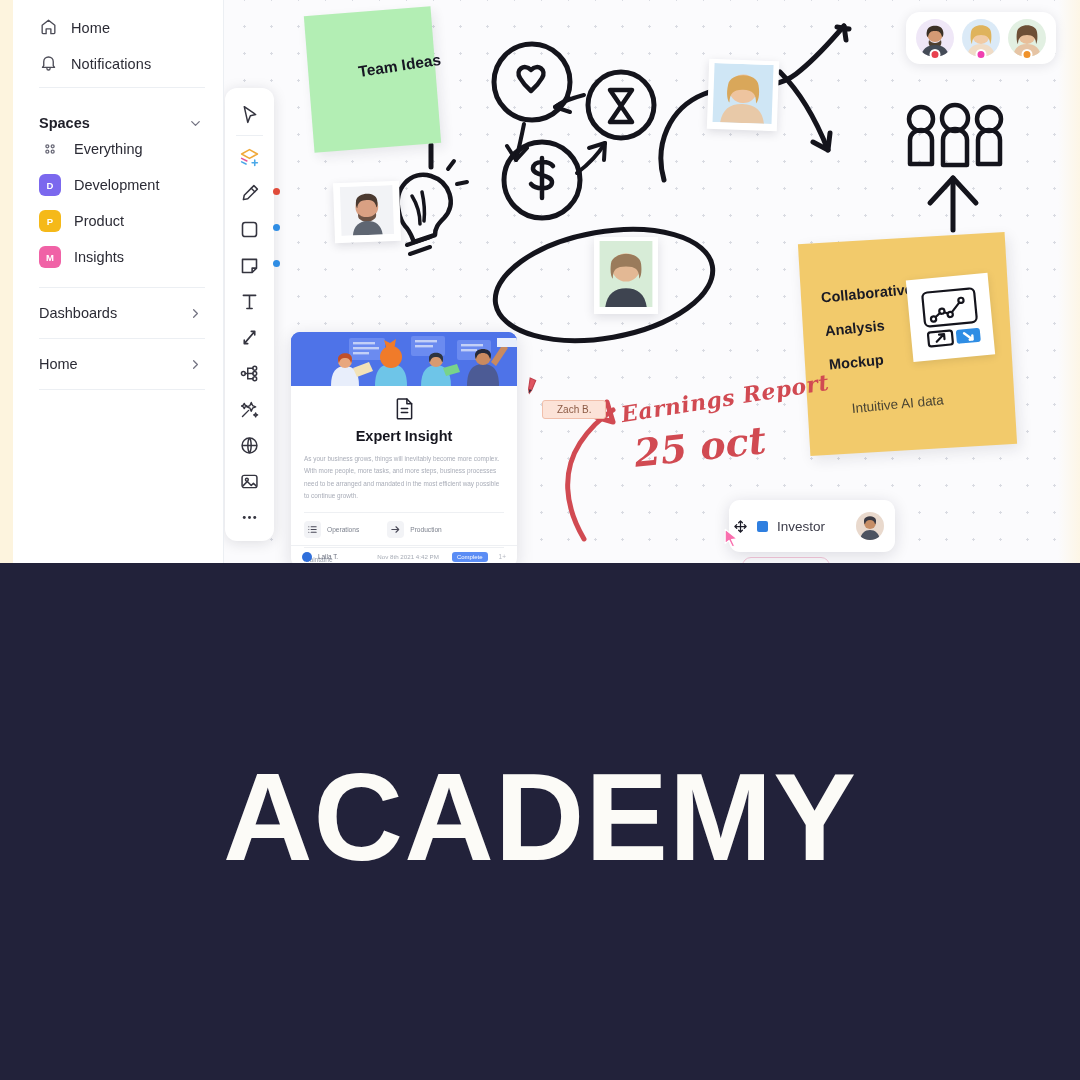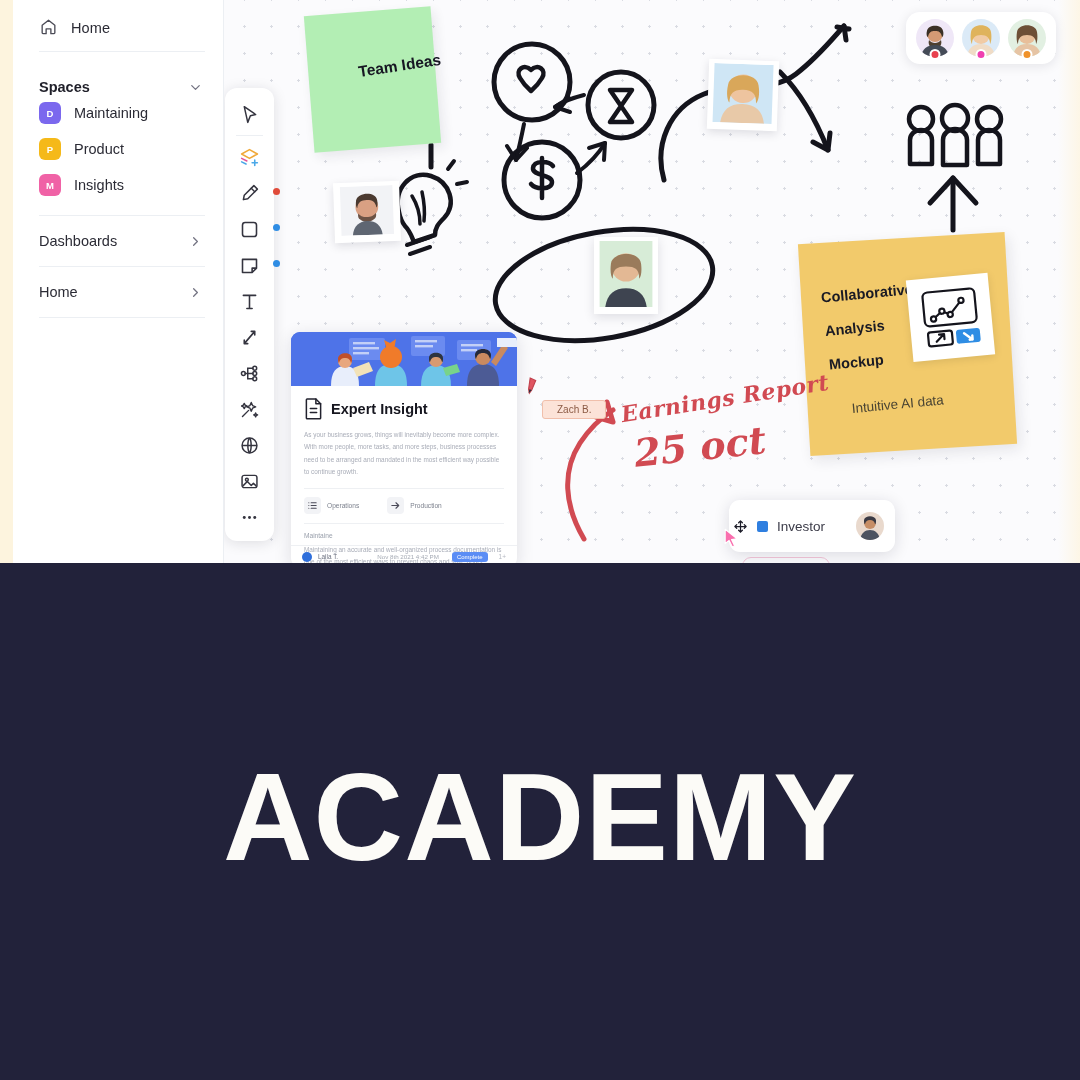--- a/index.html
+++ b/index.html
@@ -147,21 +147,21 @@
   .sy-thumb svg { width:72px; height:72px; display:block; }
 
   
   .doc-card {
     position:absolute; left:67px; top:332px; width:226px; height:235px;
     background:#fff; border-radius:9px; overflow:hidden;
     box-shadow:0 4px 18px rgba(22,22,48,.13); z-index:14;
   }
   .doc-hero { height:54px; background:#4e73e8; position:relative; overflow:hidden; }
   .doc-body { padding:11px 13px; }
-  .doc-title-row { display:flex; align-items:center; gap:8px; margin-bottom:9px; }
+  .doc-title-row { display:flex; align-items:center; gap:8px; margin-bottom:9px;flex-direction:column; }
   .doc-title-row svg { width:19px; height:23px; display:block; color:#22222e; }
   .doc-title { font-size:14.5px; font-weight:bold; color:#16161f; }
   .doc-p { font-size:6.4px; line-height:1.95; color:#a9adb8; }
   .doc-sep { height:1px; background:#eef0f3; margin:9px 0 8px; }
   .doc-chips { display:flex; gap:28px; align-items:center; }
   .doc-chip { display:flex; align-items:center; gap:6px; }
   .chip-box {
     width:17px; height:17px; border-radius:4px; background:#f2f3f6;
     display:flex; align-items:center; justify-content:center; color:#4a4a58;
   }
@@ -264,38 +264,58 @@
 
         <div class="nav-item">
           <span class="nav-icon">
             <svg viewBox="0 0 24 24" fill="none" stroke="currentColor" stroke-width="1.7" stroke-linecap="round" stroke-linejoin="round">
               <path d="M4 10.5 12 4l8 6.5V20a1 1 0 0 1-1 1h-4v-6H9v6H5a1 1 0 0 1-1-1z"></path>
             </svg>
           </span>
           <span class="nav-label">Home</span>
         </div>
 
+        <div class="nav-item">
+          <span class="nav-icon">
+            <svg viewBox="0 0 24 24" fill="none" stroke="currentColor" stroke-width="1.7" stroke-linecap="round" stroke-linejoin="round">
+              <path d="M18 16V11a6 6 0 1 0-12 0v5l-1.6 2.2h15.2z"></path>
+              <path d="M10 19.5a2 2 0 0 0 4 0"></path>
+            </svg>
+          </span>
+          <span class="nav-label">Notifications</span>
+        </div>
 
       </div>
 
       <div class="divider"></div>
 
       <div class="section-head">
         <span class="section-title">Spaces</span>
         <span class="chev">
           <svg viewBox="0 0 24 24" fill="none" stroke="currentColor" stroke-width="2" stroke-linecap="round" stroke-linejoin="round">
               <path d="m6 9 6 6 6-6"></path>
             </svg>
         </span>
       </div>
 
+      <div class="space-item">
+        <span class="grid-ico">
+          <svg viewBox="0 0 24 24" fill="none" stroke="currentColor" stroke-width="2">
+            <circle cx="8" cy="8" r="2.2"></circle>
+              <circle cx="16" cy="8" r="2.2"></circle>
+            <circle cx="8" cy="16" r="2.2"></circle>
+              <circle cx="16" cy="16" r="2.2"></circle>
+          </svg>
+        </span>
+        <span class="space-label">Everything</span>
+      </div>
 
       <div class="space-item">
         <span class="space-badge" style="background:#7b68ee">D</span>
-        <span class="space-label">Maintaining</span>
+        <span class="space-label">Development</span>
       </div>
 
       <div class="space-item">
         <span class="space-badge" style="background:#f5b919">P</span>
         <span class="space-label">Product</span>
       </div>
 
       <div class="space-item">
         <span class="space-badge" style="background:#f062a6">M</span>
         <span class="space-label">Insights</span>

